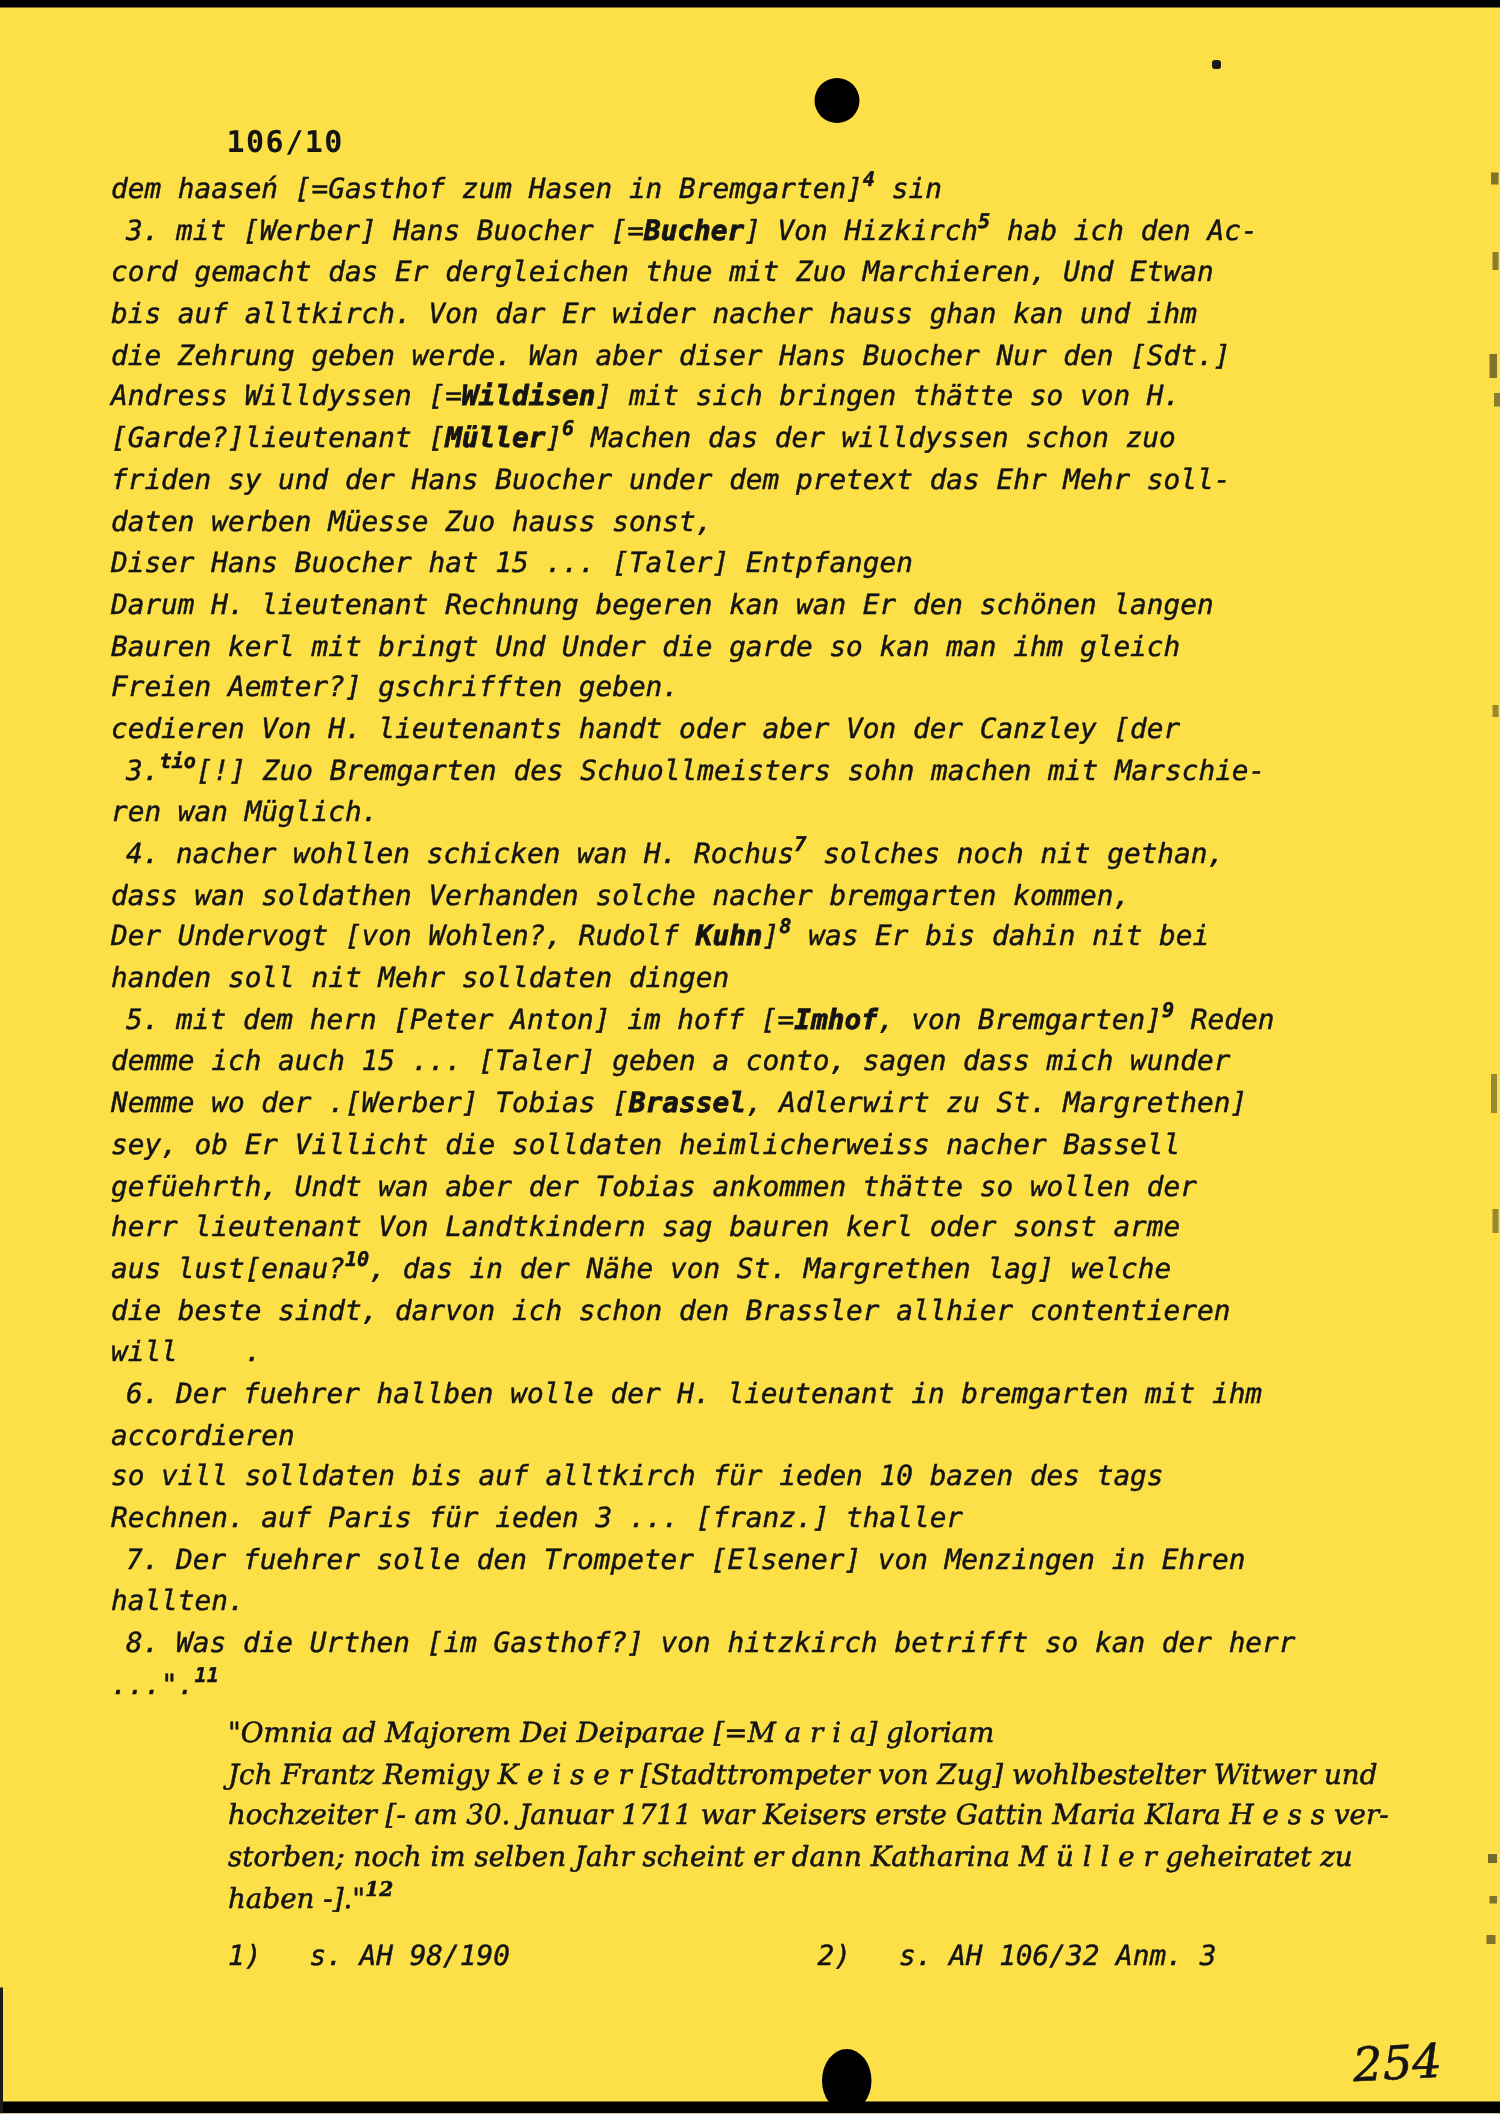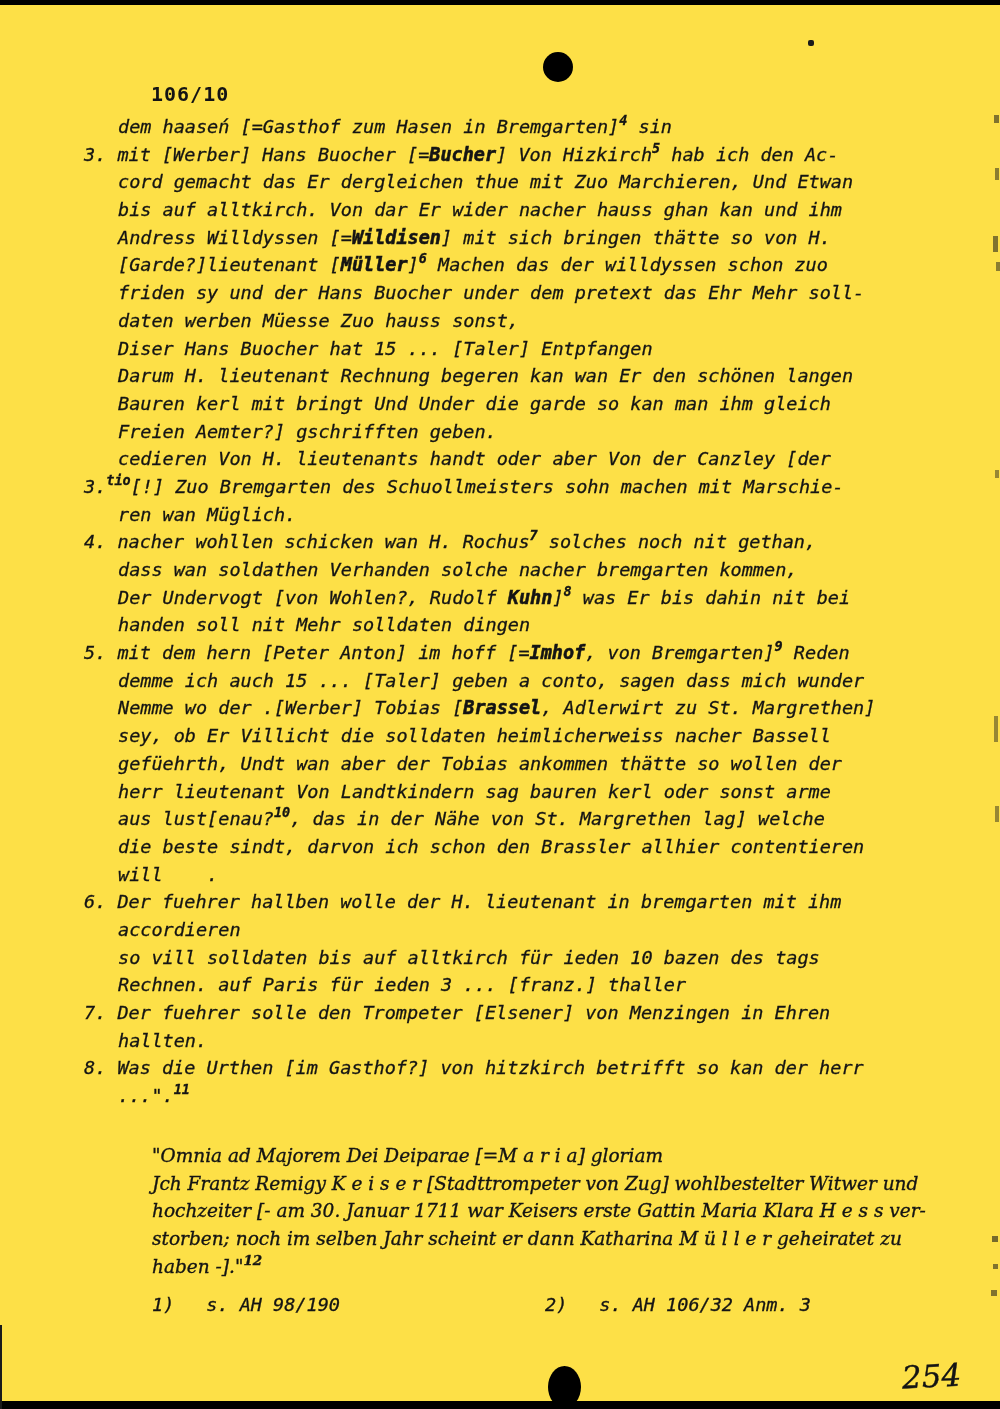--- a/index.html
+++ b/index.html
@@ -17,21 +17,21 @@
     position:absolute;left:151px;top:82px;
     font-size:20px;font-weight:700;letter-spacing:1px;
   }
   .body{
     position:absolute;left:0;top:113px;width:1000px;
     font-style:italic;font-size:18.5px;
     -webkit-text-stroke:0.3px currentColor;
   }
   .ln{height:27.7px;line-height:27.7px;white-space:pre;}
   .ln.num{padding-left:84px;}
-  .ln.cont{padding-left:118px;}
+  .ln.cont{padding-left:74px;}
   .bold{font-weight:700;-webkit-text-stroke:0.55px currentColor;}
   .sup{
     display:inline-block;transform:translateY(-8px);
     font-size:13.5px;line-height:0;font-weight:700;
   }
   .quote{
     position:absolute;left:152px;top:1142px;width:820px;
     font-family:"DejaVu Serif",serif;font-style:italic;font-size:18.5px;
     -webkit-text-stroke:0.35px currentColor;
   }
@@ -59,20 +59,21 @@
 
   <div class="punch punch-top"></div>
 
   <div class="pageno">106/10</div>
 
   <div class="body" id="body">
       <div class="ln cont">dem haaseń [=Gasthof zum Hasen in Bremgarten]<span class="sup">4</span> sin</div>
       <div class="ln num">3. mit [Werber] Hans Buocher [=<span class="bold">Bucher</span>] Von Hizkirch<span class="sup">5</span> hab ich den Ac-</div>
       <div class="ln cont">cord gemacht das Er dergleichen thue mit Zuo Marchieren, Und Etwan</div>
       <div class="ln cont">bis auf alltkirch. Von dar Er wider nacher hauss ghan kan und ihm</div>
+      <div class="ln cont">die Zehrung geben werde. Wan aber diser Hans Buocher Nur den [Sdt.]</div>
       <div class="ln cont">Andress Willdyssen [=<span class="bold">Wildisen</span>] mit sich bringen thätte so von H.</div>
       <div class="ln cont">[Garde?]lieutenant [<span class="bold">Müller</span>]<span class="sup">6</span> Machen das der willdyssen schon zuo</div>
       <div class="ln cont">friden sy und der Hans Buocher under dem pretext das Ehr Mehr soll-</div>
       <div class="ln cont">daten werben Müesse Zuo hauss sonst,</div>
       <div class="ln cont">Diser Hans Buocher hat 15 ... [Taler] Entpfangen</div>
       <div class="ln cont">Darum H. lieutenant Rechnung begeren kan wan Er den schönen langen</div>
       <div class="ln cont">Bauren kerl mit bringt Und Under die garde so kan man ihm gleich</div>
       <div class="ln cont">Freien Aemter?] gschrifften geben.</div>
       <div class="ln cont">cedieren Von H. lieutenants handt oder aber Von der Canzley [der</div>
       <div class="ln num">3.<span class="sup">tio</span>[!] Zuo Bremgarten des Schuollmeisters sohn machen mit Marschie-</div>

